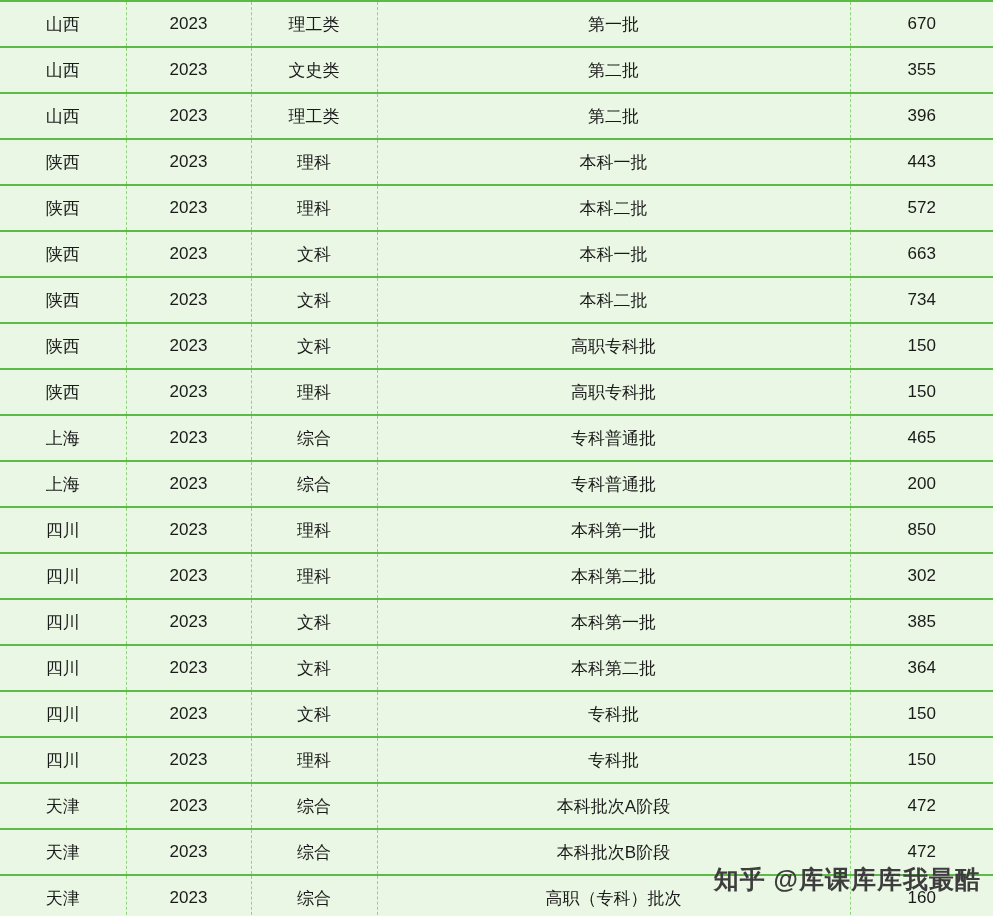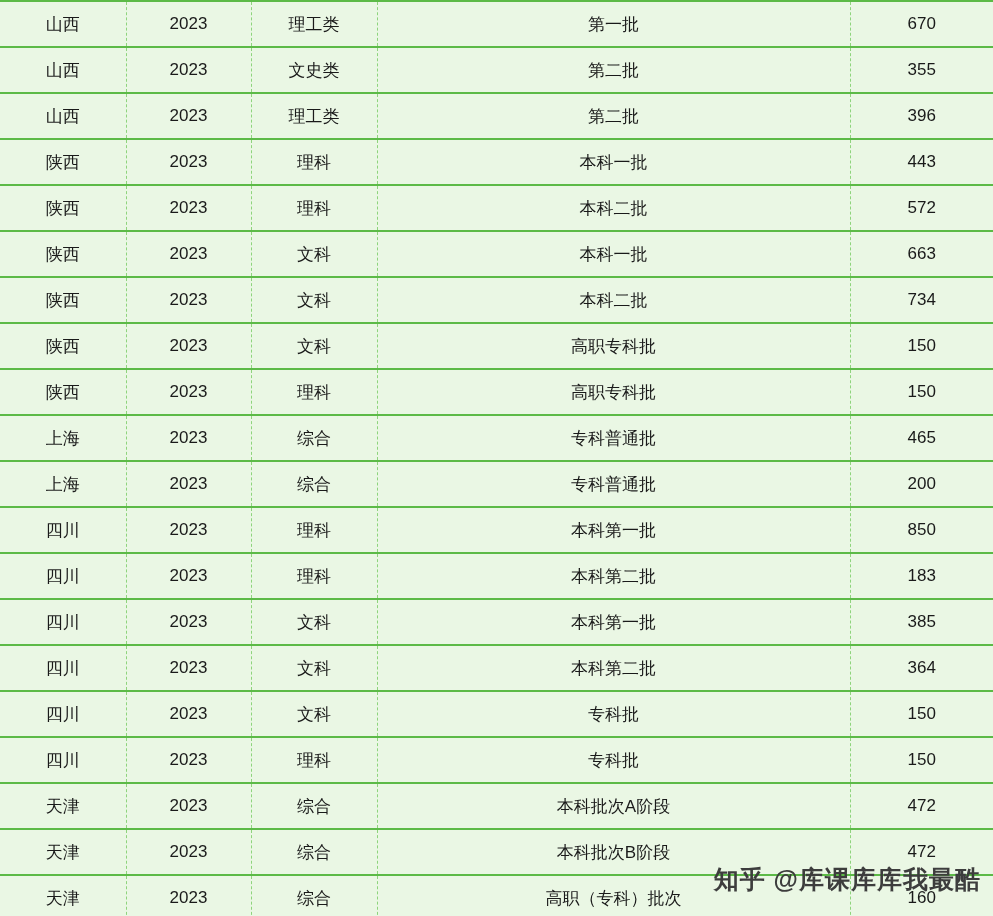--- a/index.html
+++ b/index.html
@@ -156,21 +156,21 @@
         <td>2023</td>
         <td>理科</td>
         <td>本科第一批</td>
         <td>850</td>
       </tr>
       <tr>
         <td>四川</td>
         <td>2023</td>
         <td>理科</td>
         <td>本科第二批</td>
-        <td>183</td>
+        <td>302</td>
       </tr>
       <tr>
         <td>四川</td>
         <td>2023</td>
         <td>文科</td>
         <td>本科第一批</td>
         <td>385</td>
       </tr>
       <tr>
         <td>四川</td>

